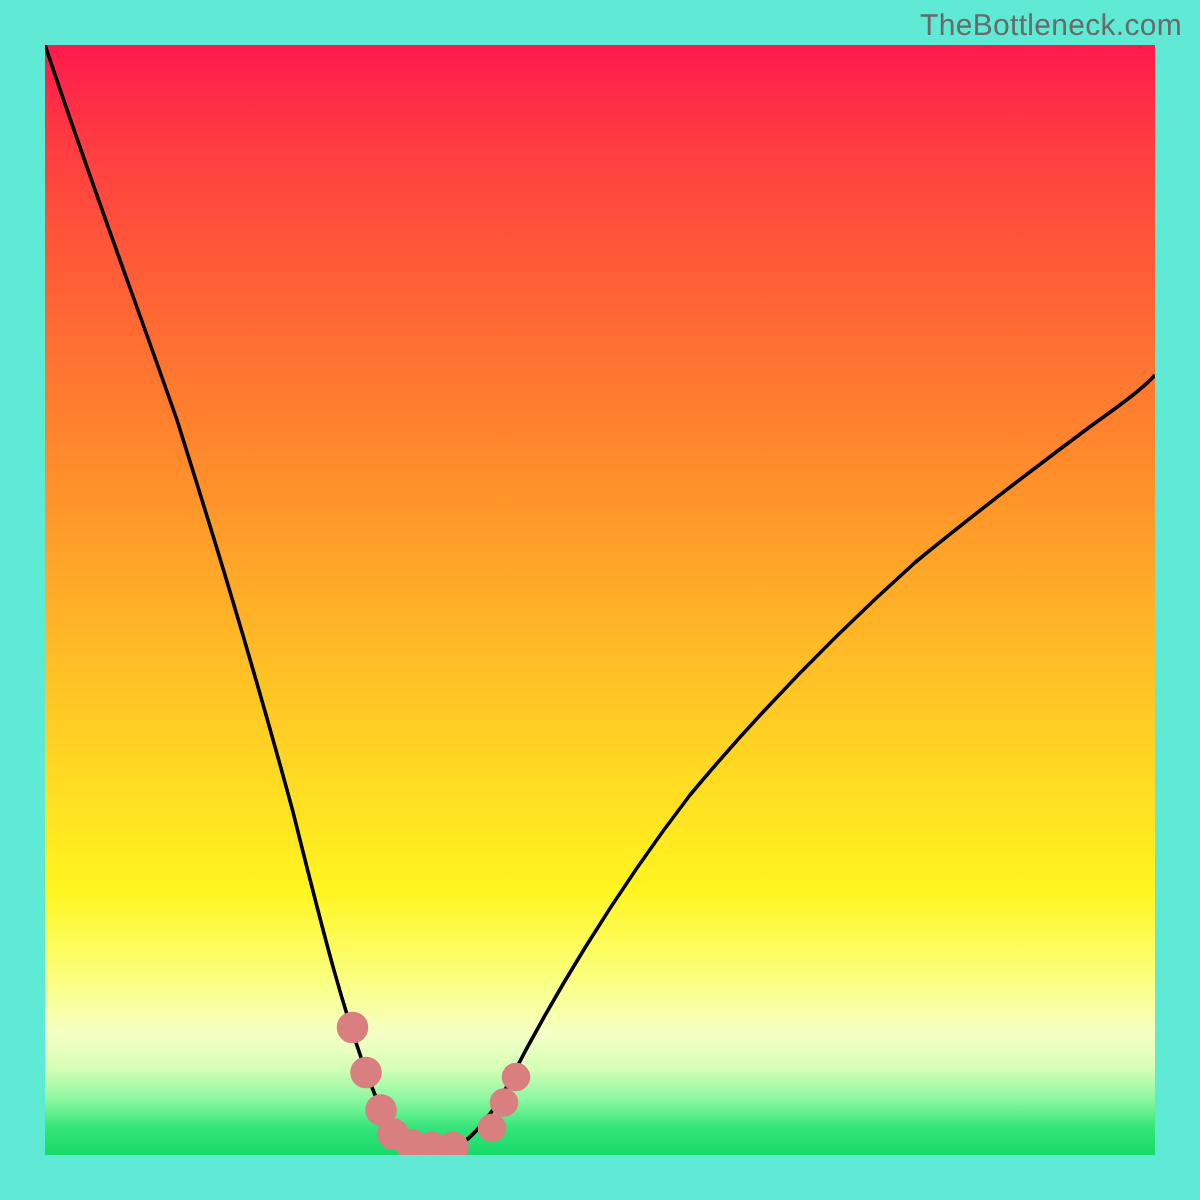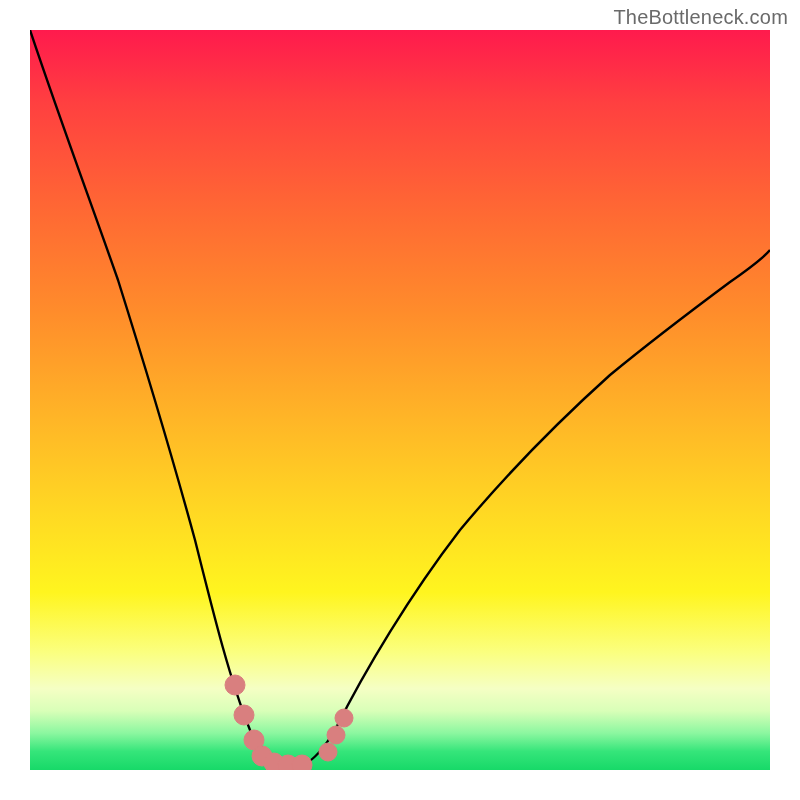--- a/index.html
+++ b/index.html
@@ -7,21 +7,21 @@
     padding: 0;
     width: 800px;
     height: 800px;
     background: #000;
     overflow: hidden;
     font-family: Arial, Helvetica, sans-serif;
   }
   .frame {
     position: absolute;
     inset: 0;
-    background: #ffffff;
+    background: #5eead4;
   }
   .plot {
     position: absolute;
     left: 30px;
     top: 30px;
     width: 740px;
     height: 740px;
     overflow: hidden;
   }
   .gradient {

